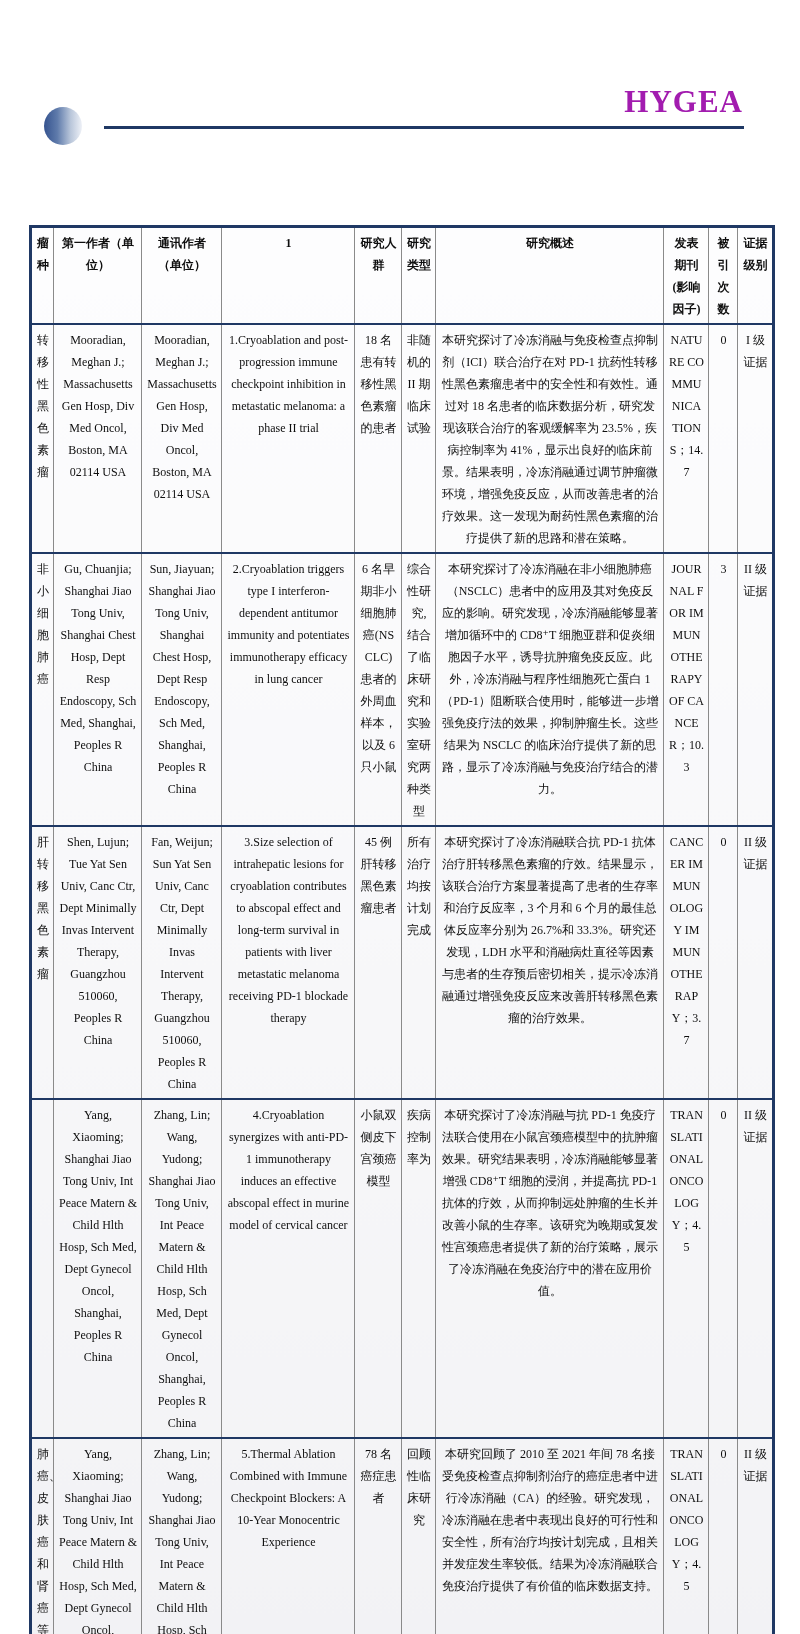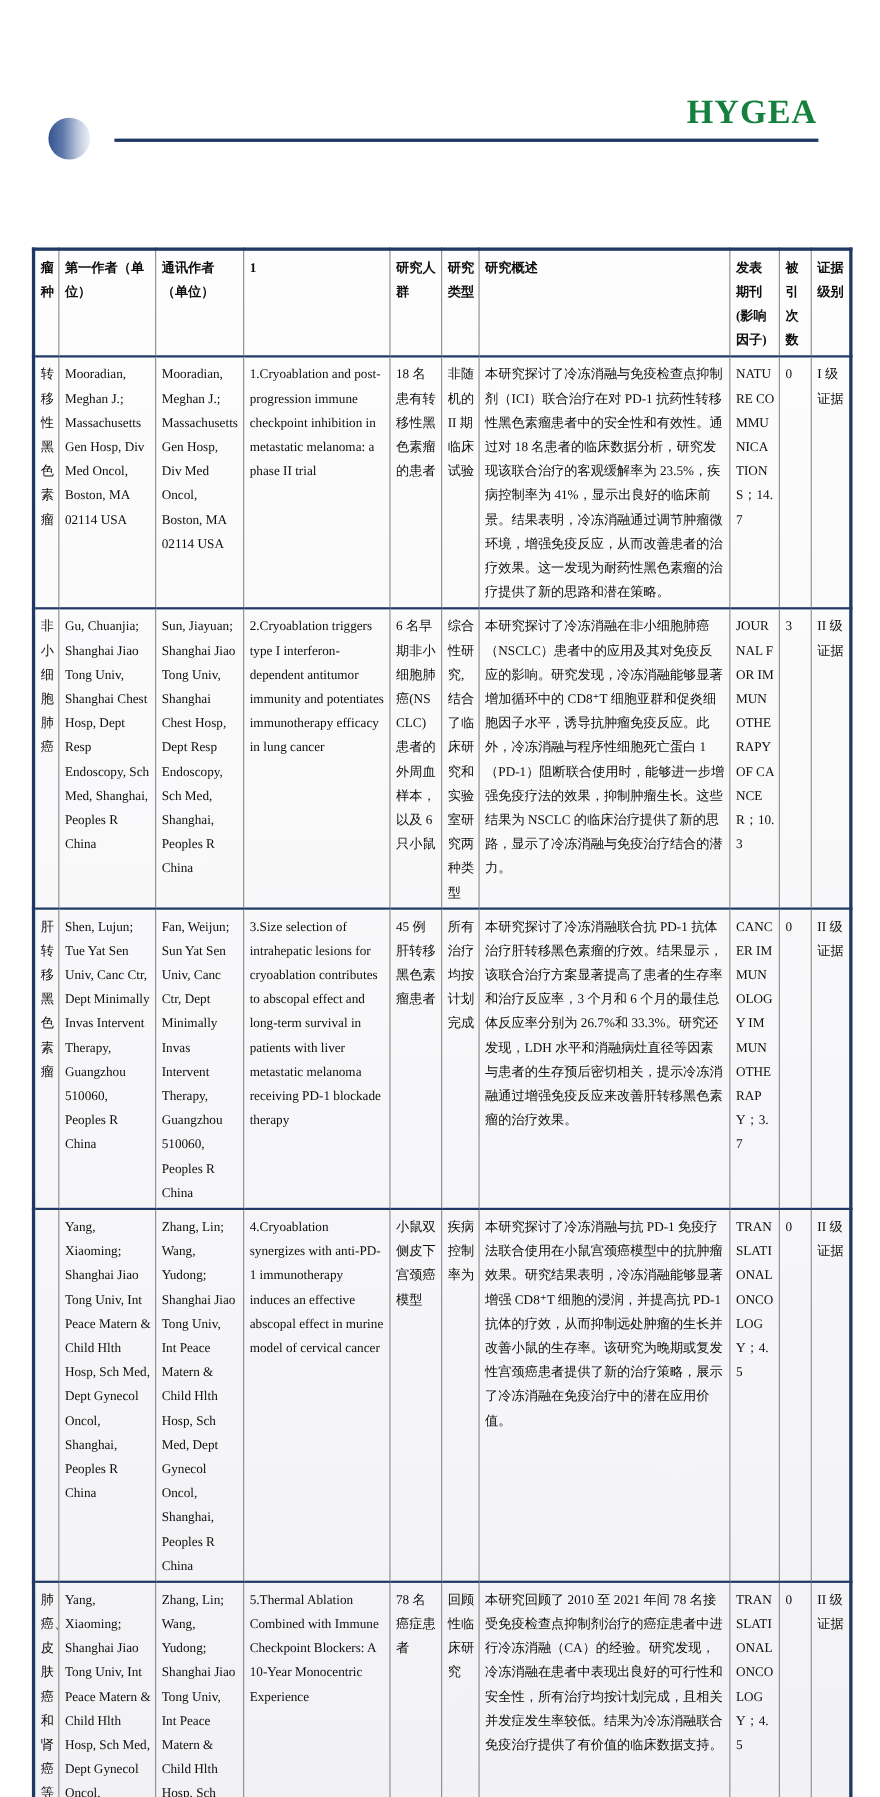--- a/index.html
+++ b/index.html
@@ -13,33 +13,33 @@
     position:absolute; left:44px; top:107px; width:38px; height:38px;
     border-radius:50%;
     background:linear-gradient(90deg,#35538f 0%,#5f7bab 35%,#b9c6da 70%,#eef1f7 100%);
   }
   .header-rule {
     position:absolute; left:104px; top:126px; width:640px; height:3px;
     background:#1f3864;
   }
   .brand {
     position:absolute; top:84px; right:57px;
-    font-size:31px; font-weight:bold; color:#15803d; letter-spacing:1px;
+    font-size:31px; font-weight:bold; color:#a21caf; letter-spacing:1px;
   }
   
   table.doc-table {
     position:absolute; left:29px; top:225px; width:743px;
     border-collapse:collapse; table-layout:fixed;
     background:linear-gradient(180deg,#fdfdfe 0%,#f1f1f4 100%);
     border:3px solid #1f3864;
   }
   .doc-table th, .doc-table td {
     border-left:1px solid #8a8a8a;
     border-top:2px solid #1f3864;
-    vertical-align:top; text-align:left;
+    vertical-align:top; text-align:center;
     padding:4px 4px 3px 5px;
     font-size:12px; line-height:22px; font-weight:normal;
     overflow:hidden;
   }
   .doc-table th:first-child, .doc-table td:first-child { border-left:none; }
   .doc-table thead th { font-weight:bold; border-top:none; }
   .r-header { height:93px; }
   .r1 { height:217px;border-radius:26px; } .r2 { height:240px; } .r3 { height:242px;border-radius:25px; }
   .r4 { height:309px; } .r5 { height:303px; }
   .c-tumor   { padding-left:5px; padding-right:2px; }

